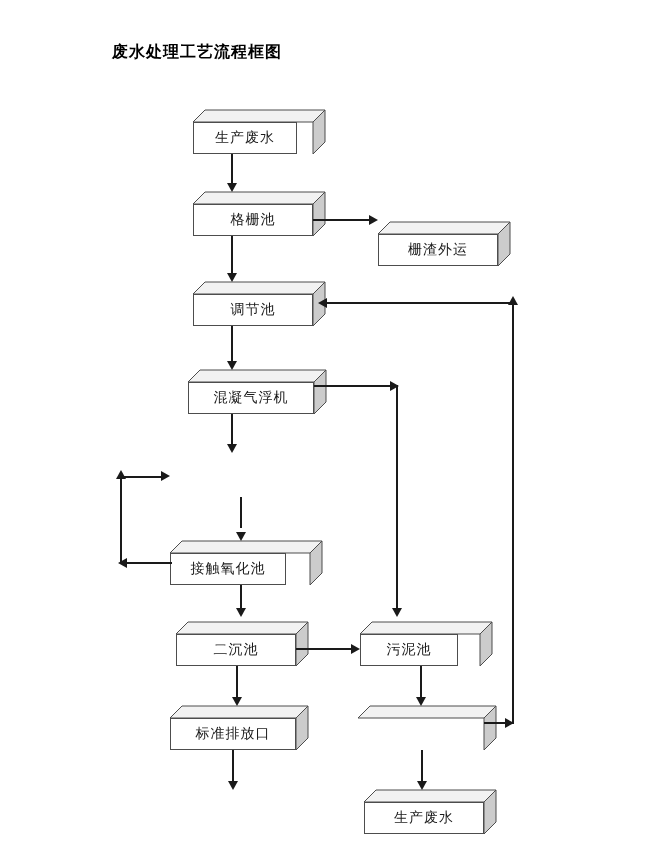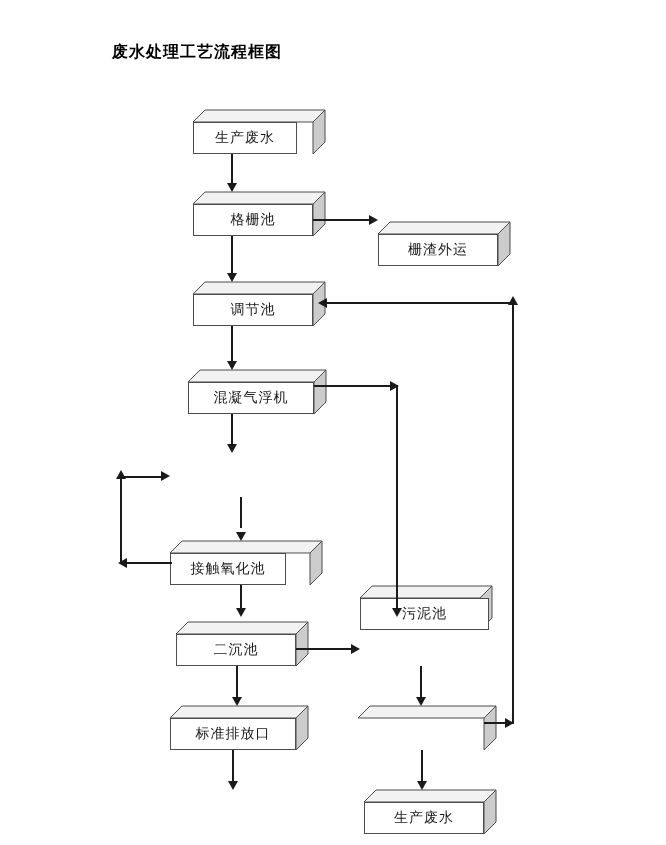--- a/index.html
+++ b/index.html
@@ -161,21 +161,21 @@
   <div class="node" style="left:176px; top:622px; width:120px; height:44px;">
     <svg class="block3d" width="132" height="44" viewBox="0 0 132 44">
       <polygon points="0,12 12,0 132,0 120,12" fill="#f2f2f2" stroke="#4d4d4d" stroke-width="1"></polygon>
       <polygon points="120,12 132,0 132,32 120,44" fill="#cccccc" stroke="#4d4d4d" stroke-width="1"></polygon>
     </svg>
     <div class="face-front">
       <span class="label">二沉池</span>
     </div>
   </div>
 
-  <div class="node" style="left:360px; top:586px; width:129px; height:44px;">
+  <div class="node" style="left:360px; top:622px; width:98px; height:44px;">
     <svg class="block3d" width="132" height="44" viewBox="0 0 132 44">
       <polygon points="0,12 12,0 132,0 120,12" fill="#f2f2f2" stroke="#4d4d4d" stroke-width="1"></polygon>
       <polygon points="120,12 132,0 132,32 120,44" fill="#cccccc" stroke="#4d4d4d" stroke-width="1"></polygon>
     </svg>
     <div class="face-front">
       <span class="label">污泥池</span>
     </div>
   </div>
 
   <div class="node" style="left:170px; top:706px; width:126px; height:44px;">

